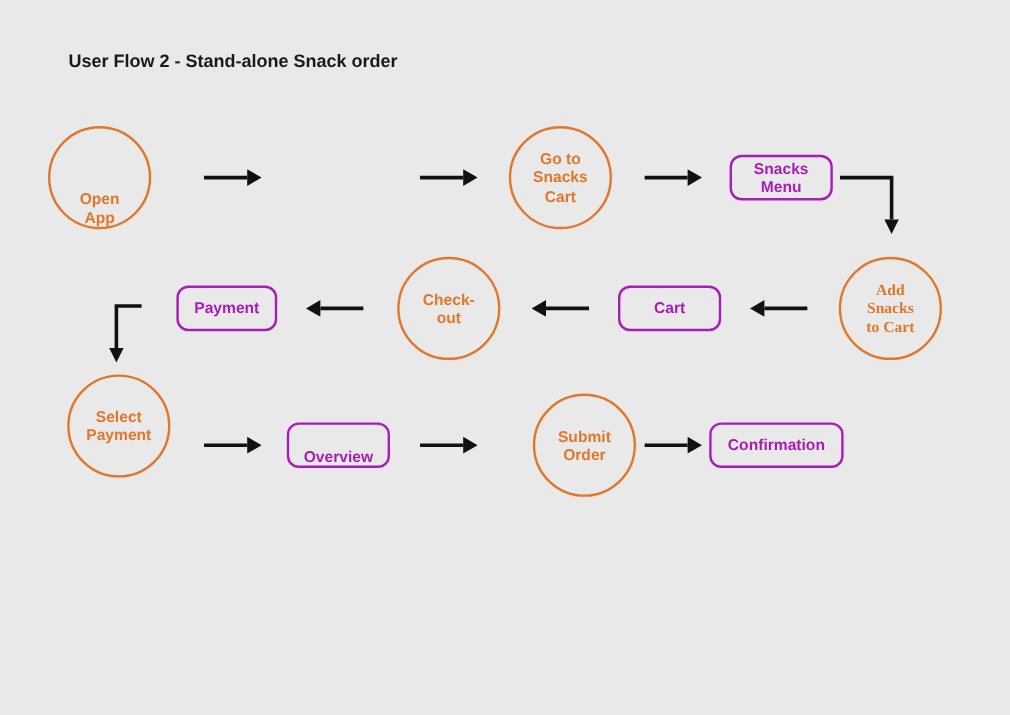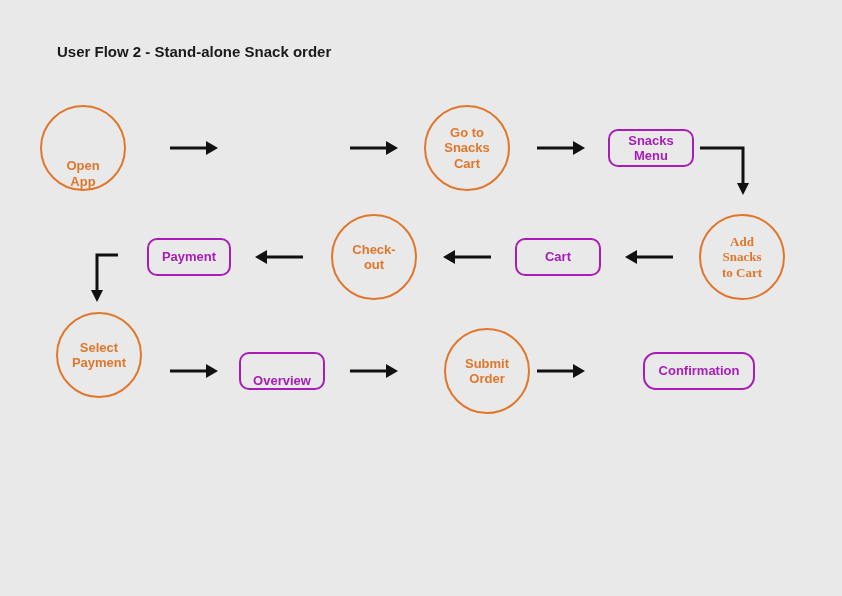--- a/index.html
+++ b/index.html
@@ -98,21 +98,21 @@
     <span class="node-label">Select
 Payment</span>
   </div>
   <div class="node pill" style="left:239px; top:352px; width:86px;align-items:flex-end;">
     <span class="node-label">Overview</span>
   </div>
   <div class="node circle" style="left:444px; top:328px;align-items:center;">
     <span class="node-label">Submit
 Order</span>
   </div>
-  <div class="node pill" style="left:643px; top:352px; width:112px;border-radius:13px;">
+  <div class="node pill" style="left:591px; top:352px; width:112px;">
     <span class="node-label">Confirmation</span>
   </div>
 
   <div class="arrow" style="left:170px; top:141px;">
     <svg width="48" height="14" viewBox="0 0 48 14">
         <path d="M0,7 H36" stroke="currentColor" stroke-width="3" fill="none"></path>
         <polygon points="36,0 48,7 36,14" fill="currentColor"></polygon>
       </svg>
   </div>
   <div class="arrow" style="left:350px; top:141px;">

